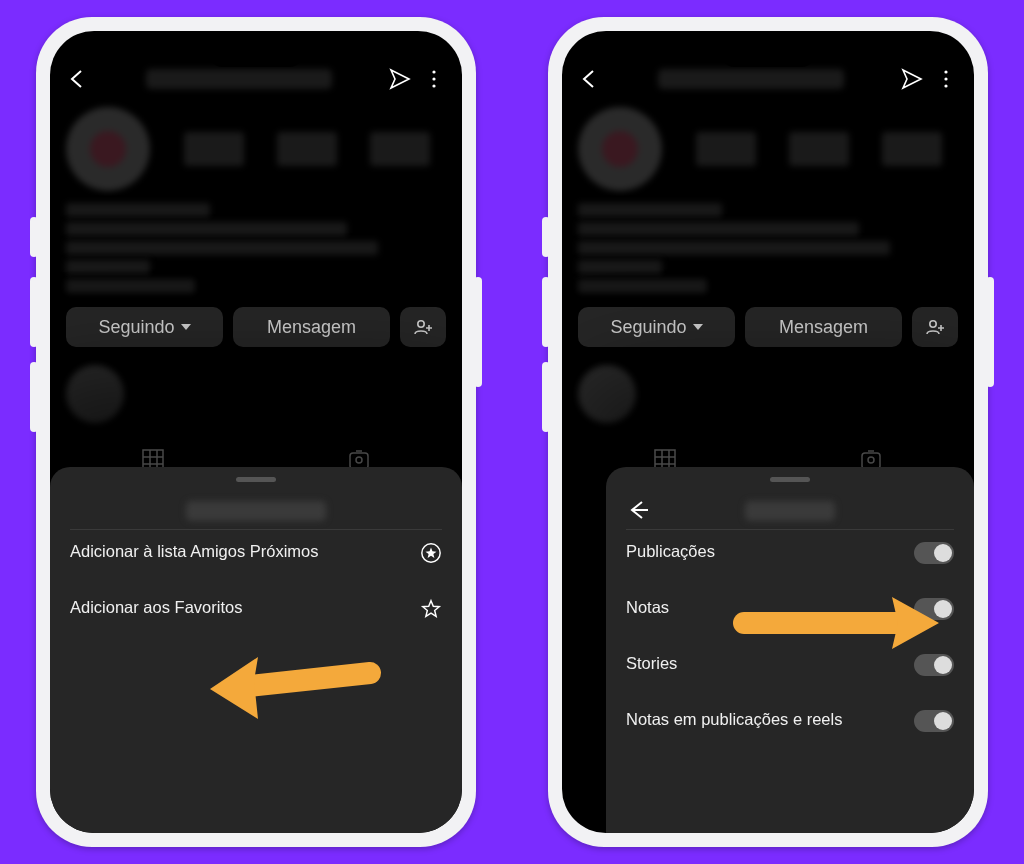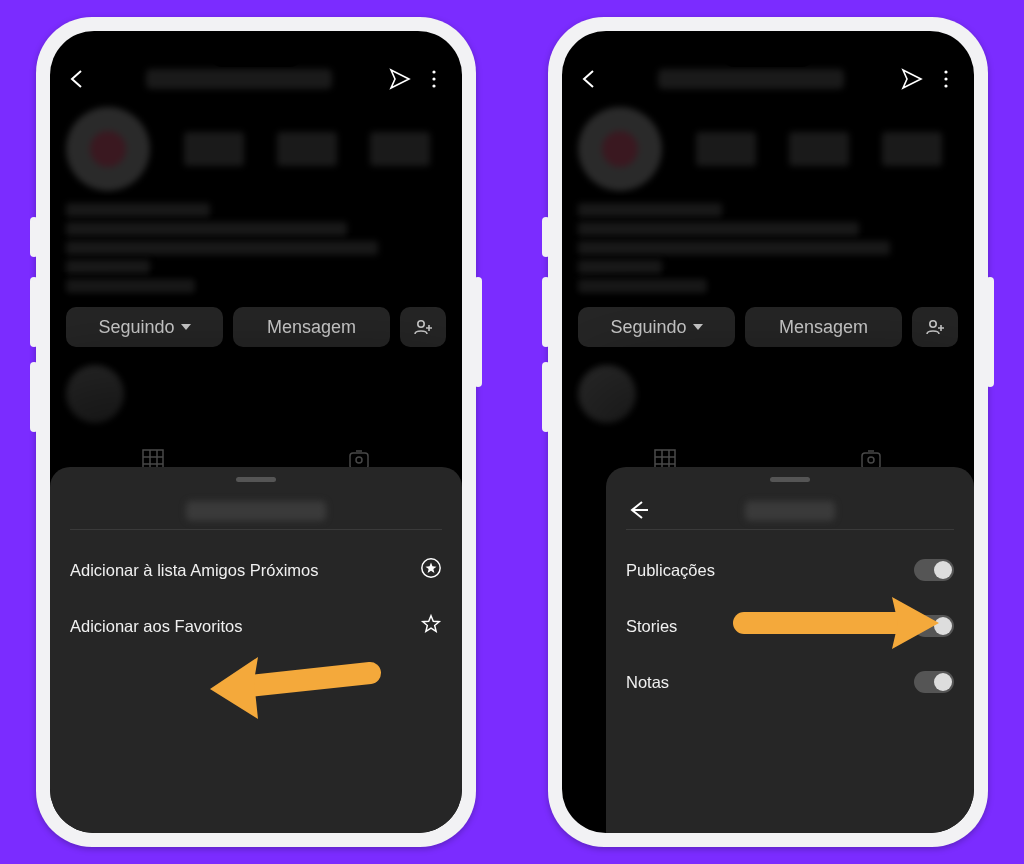--- a/index.html
+++ b/index.html
@@ -55,21 +55,21 @@
     border-top-left-radius:20px; border-top-right-radius:20px;
     padding:10px 20px 0 20px;
     box-shadow: 0 -60px 90px 30px rgba(0,0,0,0.55);
   }
   .sheet-a{ height:366px; }
   .sheet-b{ height:366px;margin-left:44px; }
   .handle{ width:40px; height:5px; background:#555; border-radius:3px; margin:0 auto 10px auto;}
   .sheet-title-row{ display:flex; align-items:center; justify-content:center; position:relative; height:38px; border-bottom:1px solid #3a3a3a; margin-bottom:12px;}
   .sheet-title-blur{ width:140px; height:20px; background:#3a3a3a; border-radius:5px; filter:blur(3px);}
   .sheet-back{ position:absolute; left:0; top:6px;}
-  .sheet-item{ display:flex; align-items:center; justify-content:space-between; height:56px; font-size:16.5px; color:#f0f0f0;}
+  .sheet-item{ display:flex; justify-content:space-between; height:56px; font-size:16.5px; color:#f0f0f0;}
   .chev-right{ width:9px; height:9px; border-top:2px solid #888; border-right:2px solid #888; transform:rotate(45deg);}
   .star{ width:22px; height:22px;}
   .toggle{ width:40px; height:22px; background:#555; border-radius:20px; position:relative;}
   .toggle::after{ content:""; position:absolute; top:2px; right:2px; width:18px; height:18px; border-radius:50%; background:#ddd;}
   .arrow-anno{ position:absolute; pointer-events:none;}
   svg{ overflow:visible;}
 </style>
 </head>
 <body>
 
@@ -272,25 +272,29 @@
               <path d="M16 4 L6 12 L16 20 M6 12 L22 12" stroke="#fff" stroke-width="2" fill="none"></path>
             </svg>
         </span>
         <div class="sheet-title-blur" style="width:90px"></div>
       </div>
       <div class="sheet-item">
         <span>Publicações</span>
         <span class="toggle"></span>
       </div>
       <div class="sheet-item">
+        <span>Notas</span>
+        <span class="toggle"></span>
+      </div>
+      <div class="sheet-item">
         <span>Stories</span>
         <span class="toggle"></span>
       </div>
       <div class="sheet-item">
-        <span>Notas</span>
+        <span>Notas em publicações e reels</span>
         <span class="toggle"></span>
       </div>
     </div>
 
     <div class="arrow-anno" style="left:172px; top:558px;">
       <svg width="220" height="70">
         <path d="M10 34 L170 34" stroke="#f4a93b" stroke-width="22" stroke-linecap="round"></path>
         <path d="M205 34 L158 8 L164 34 L158 60 Z" fill="#f4a93b"></path>
       </svg>
     </div>

